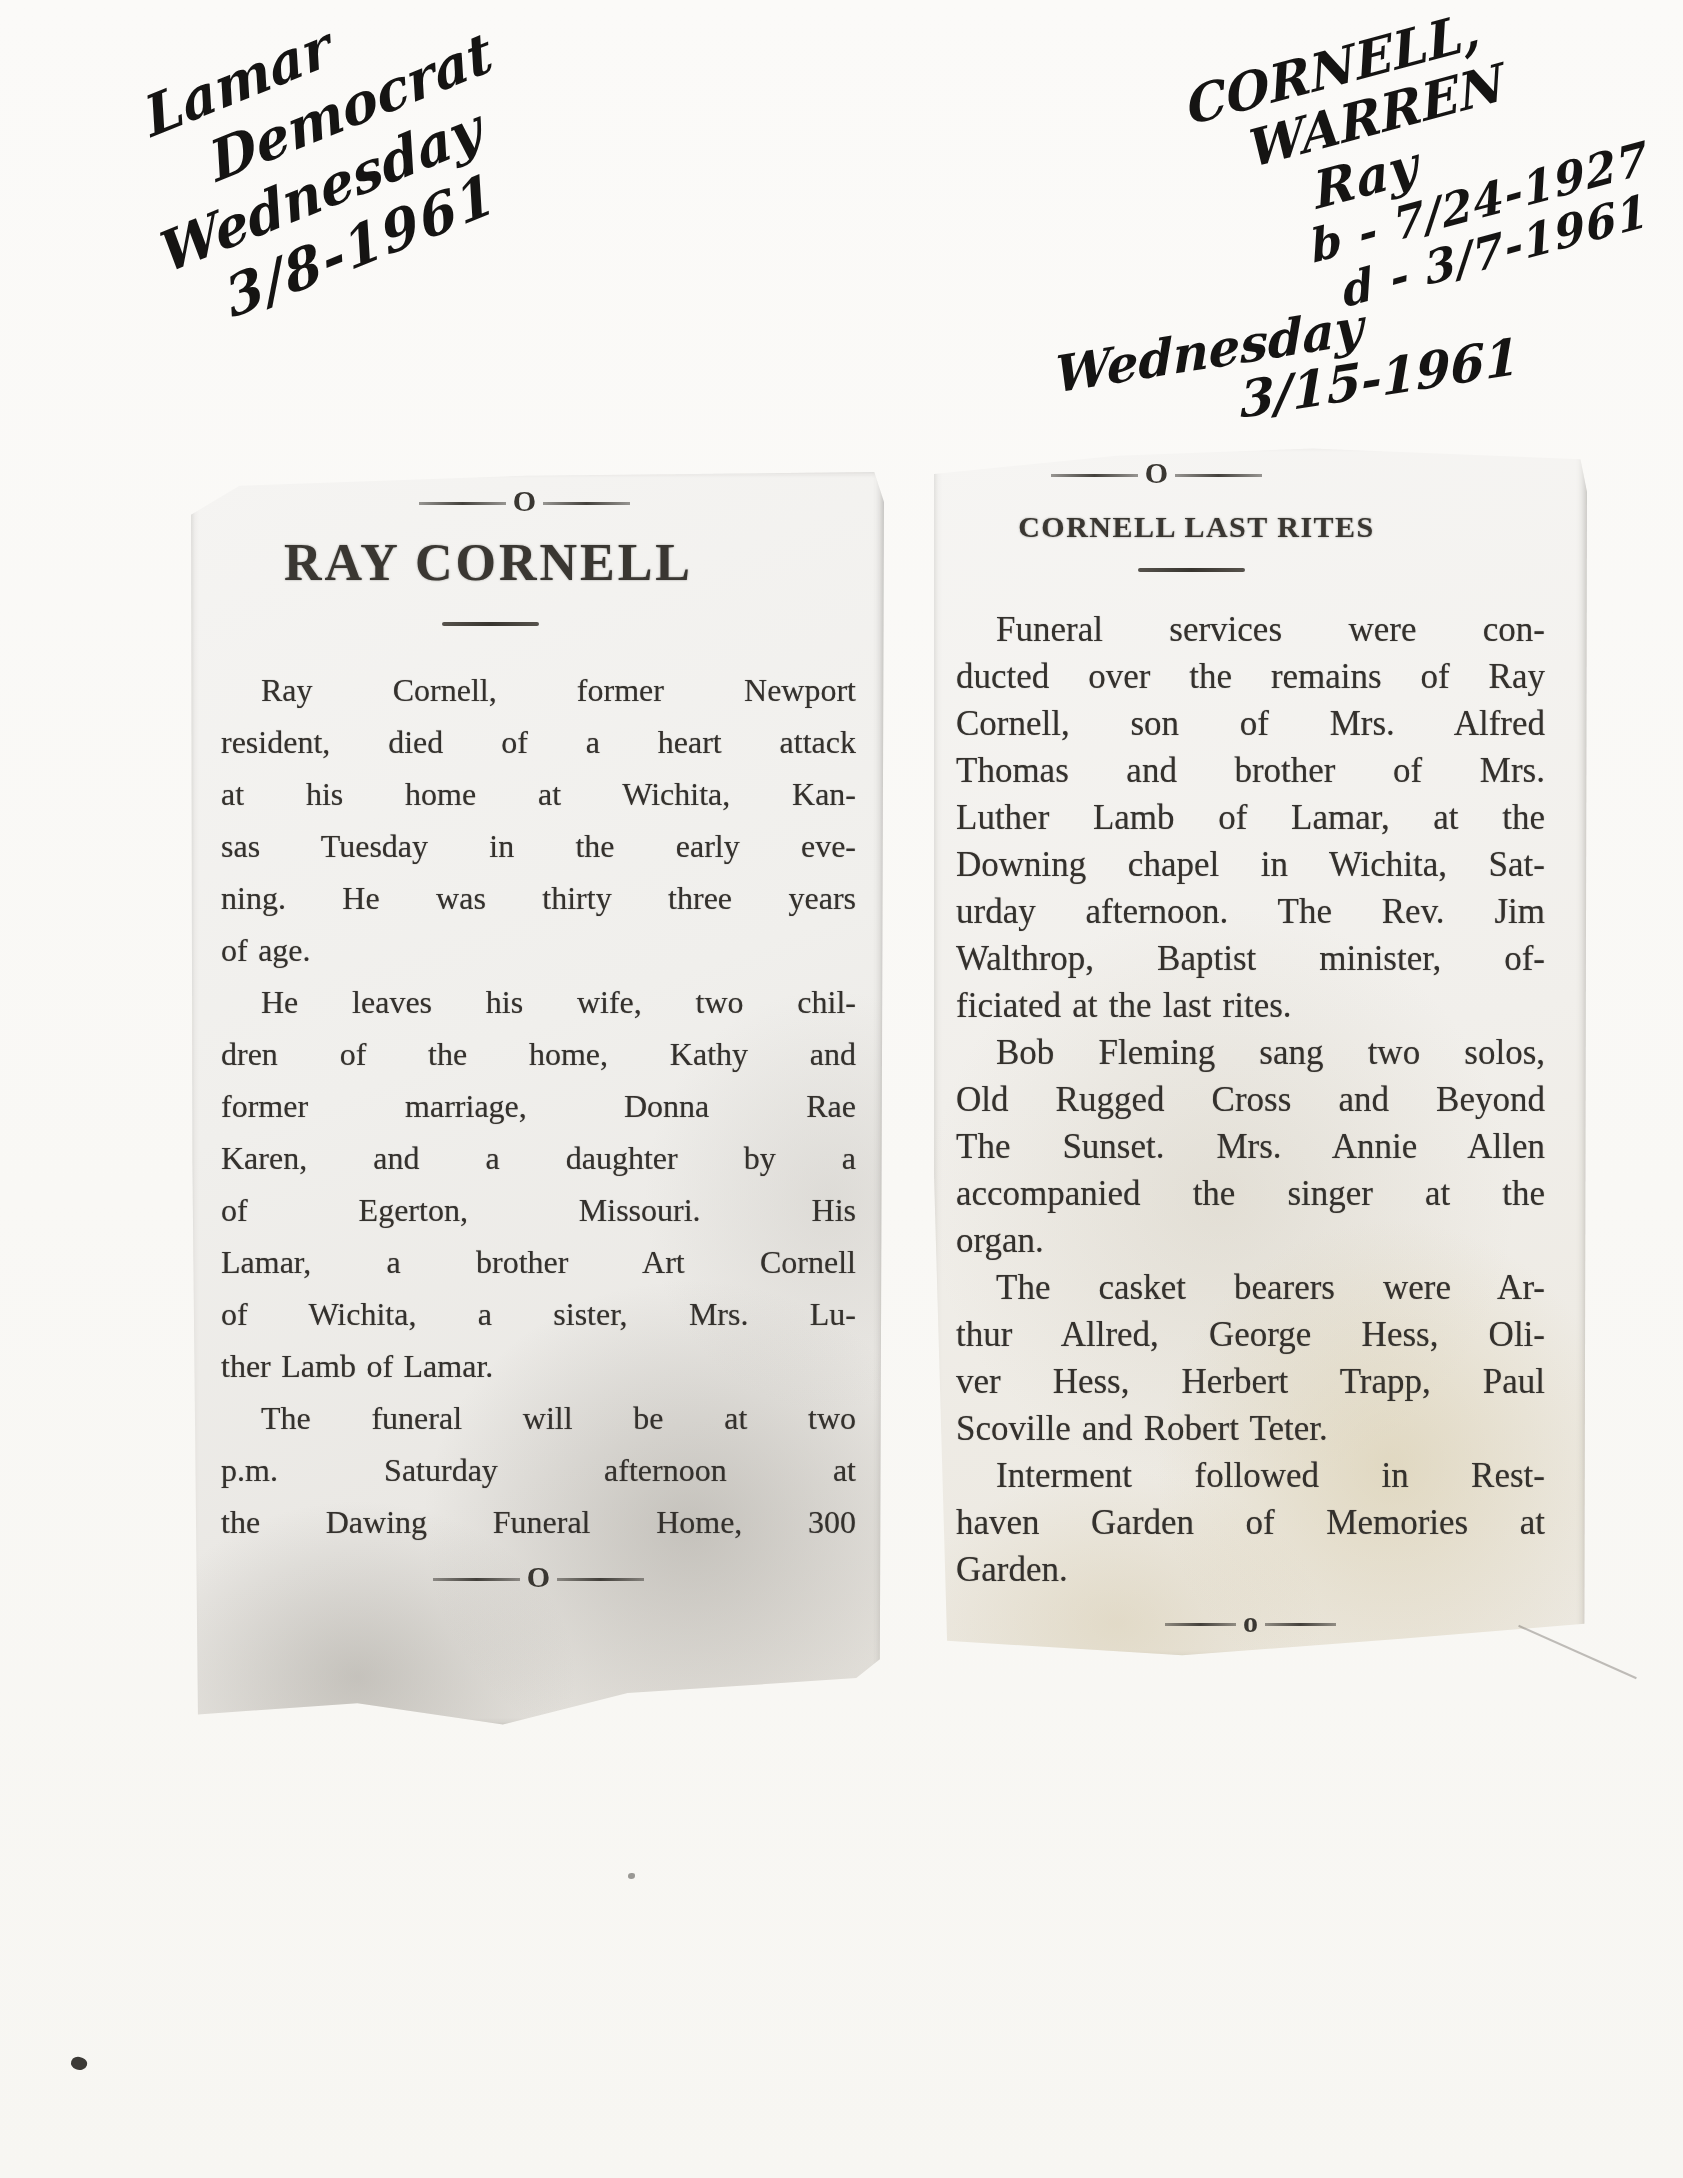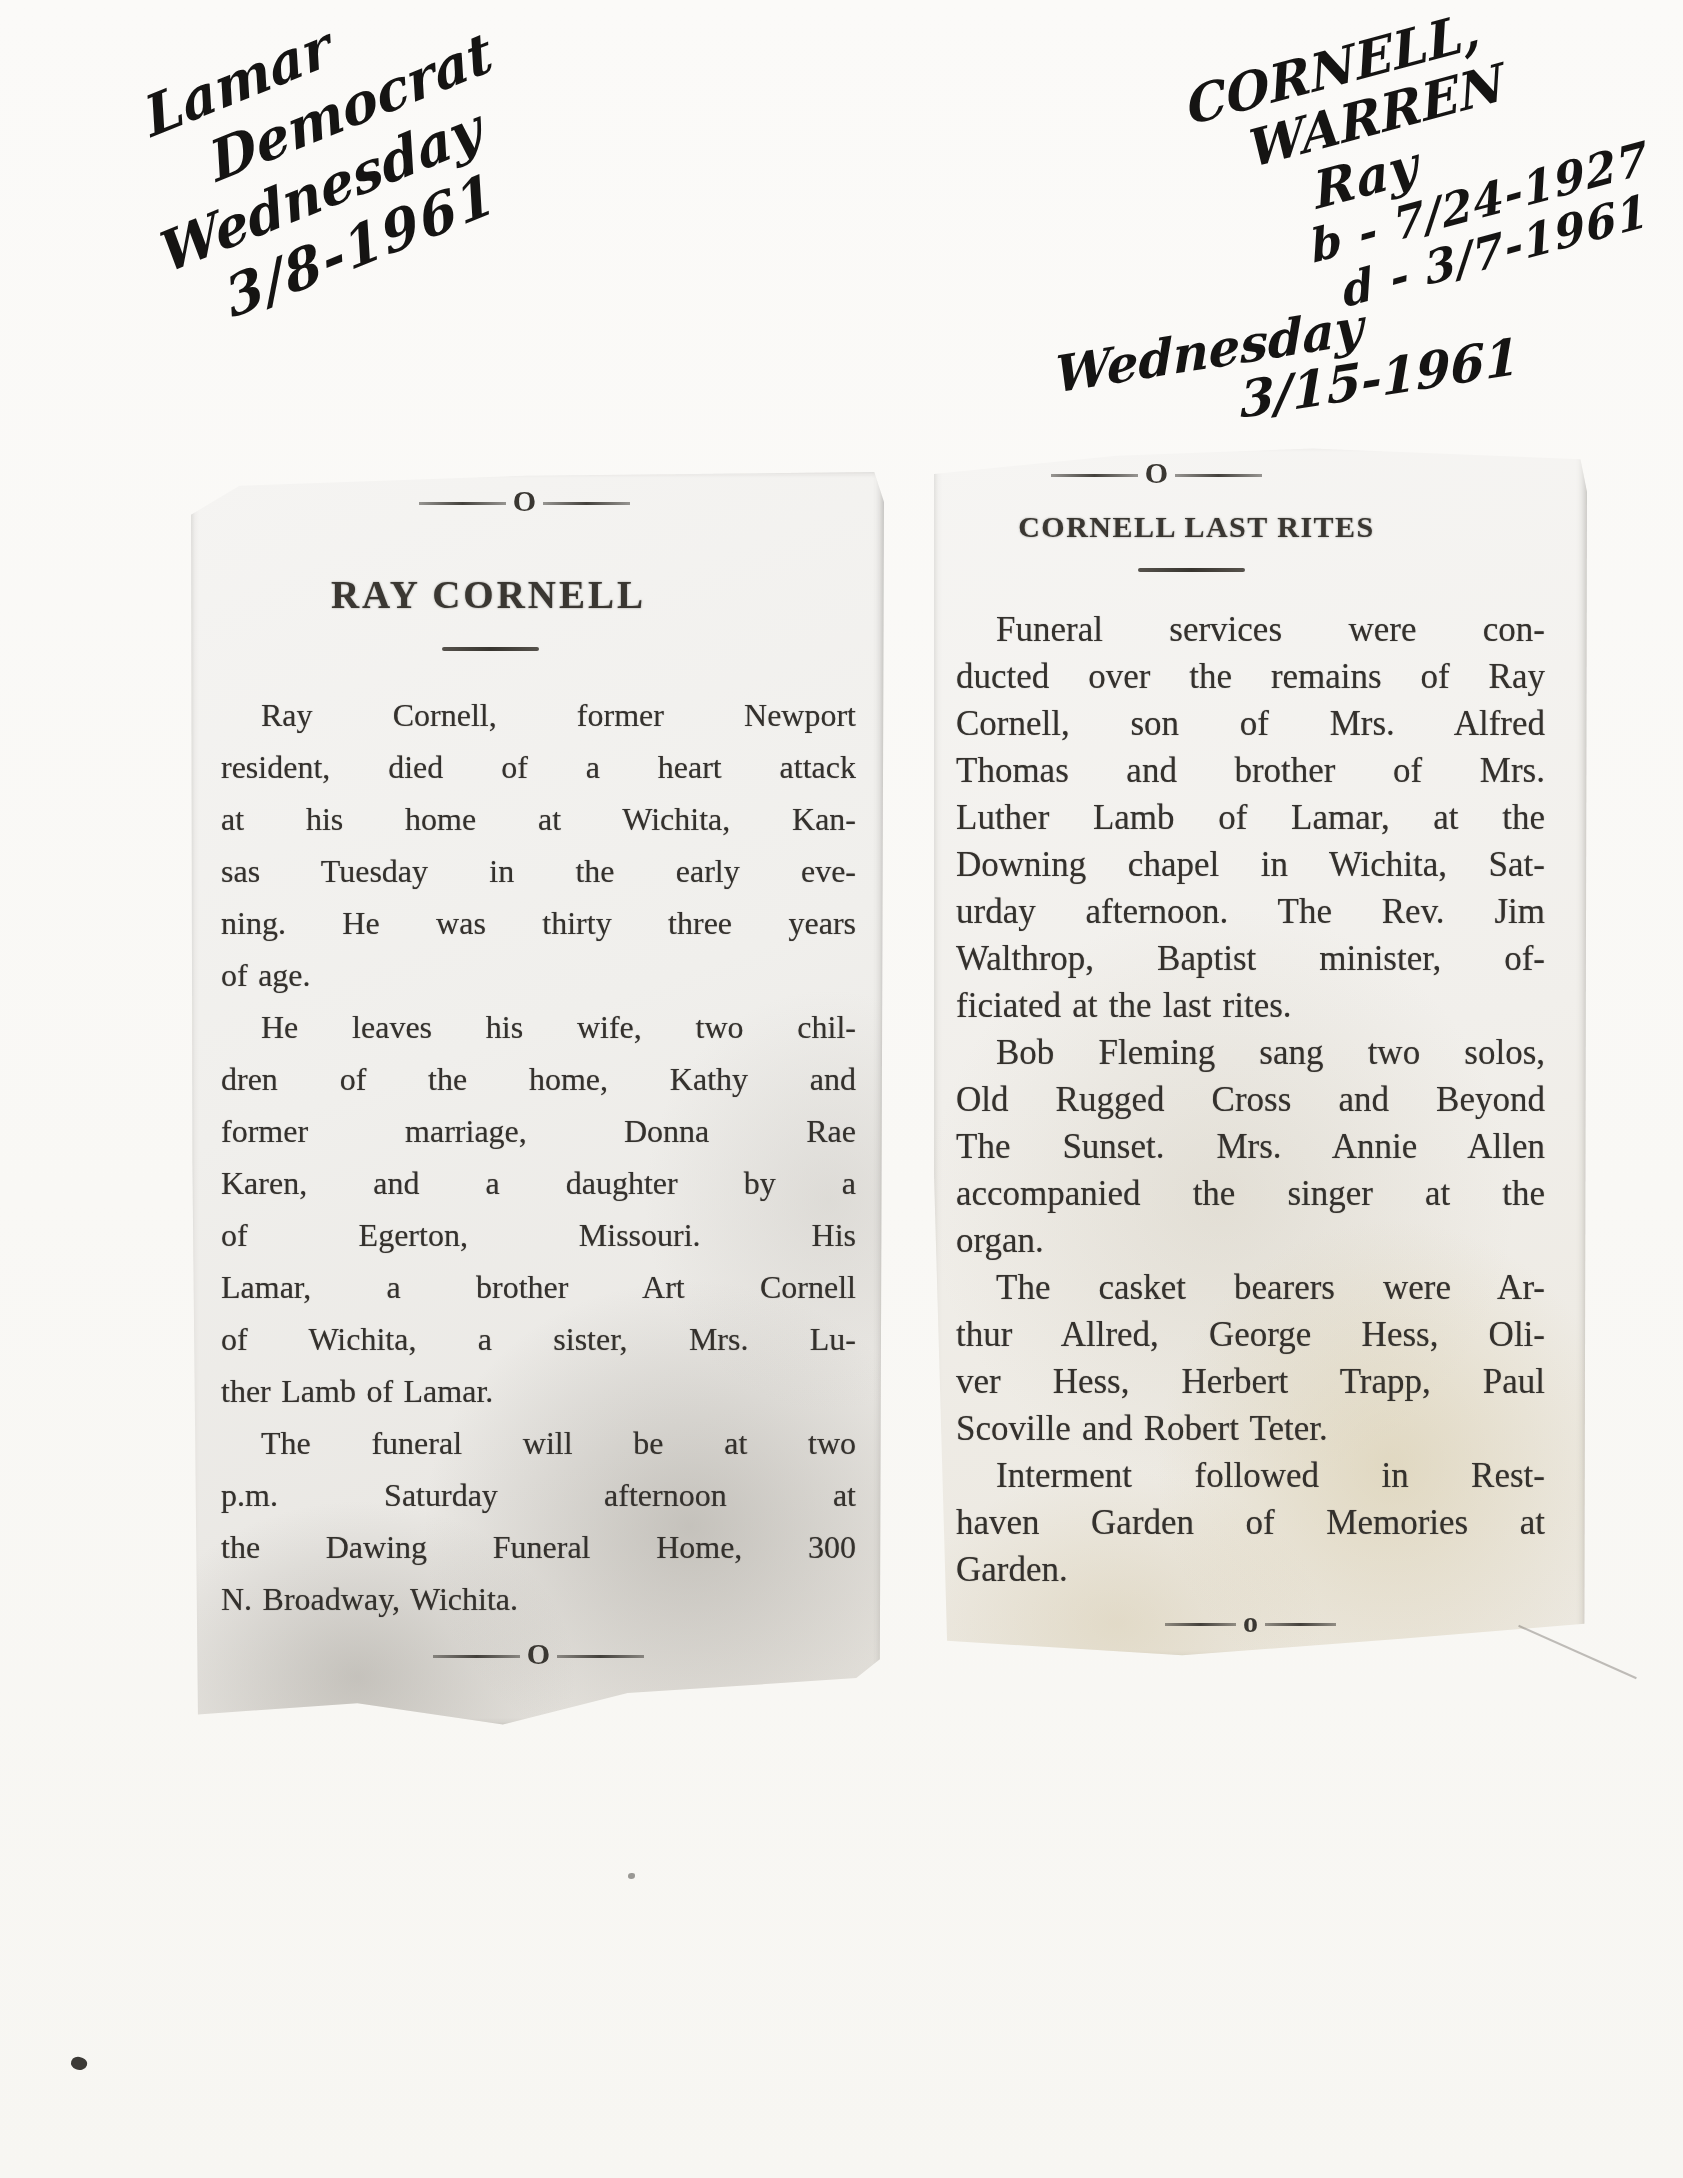--- a/index.html
+++ b/index.html
@@ -34,21 +34,21 @@
       radial-gradient(ellipse 45% 18% at 28% 97%, rgba(203,188,148,.32), rgba(203,188,148,0) 70%),
       linear-gradient(170deg,#f6f5f3 0%,#f1efeb 50%,#ebe7de 100%);
     clip-path:polygon(0% 2.3%,28% .8%,58% .2%,99% 1.1%,100% 3.8%,99.6% 97.1%,
       72% 98.3%,38% 99.7%,2% 98.5%,0% 60%);
     box-shadow:inset -6px 0 9px -4px rgba(60,57,52,.28),
       inset 0 -5px 9px -4px rgba(60,57,52,.18),
       inset 5px 3px 9px -5px rgba(60,57,52,.14)}
   .clipping-right .body{margin-top:34px;font-size:35px;line-height:47px}
 
   .headline{margin:0;text-align:center;font-weight:bold;color:#3a3732}
-  .clipping-left .headline{margin-top:54px;font-size:39px;letter-spacing:3px;
+  .clipping-left .headline{margin-top:15px;font-size:52px;letter-spacing:3px;
     transform:translateX(-50px);text-shadow:0 0 2px rgba(58,55,50,.5)}
   .clipping-right .headline{margin-top:20px;font-size:30px;letter-spacing:1.5px;
     transform:translateX(-54px);text-shadow:0 0 2px rgba(58,55,50,.5)}
 
   .divider{display:flex;align-items:center;justify-content:center;gap:7px}
   .divider .rule{height:3px;width:87px;
     background:linear-gradient(90deg,rgba(58,55,50,.5),rgba(58,55,50,.95),rgba(58,55,50,.5))}
   .divider .oglyph{font-size:30px;line-height:1;color:#3a3732;font-weight:bold;
     transform:translateY(-2px)}
   .clipping-left .divider.top{transform:translateX(-14px)}
@@ -135,21 +135,20 @@
         <div class="line">dren of the home, Kathy and</div>
         <div class="line">former marriage, Donna Rae</div>
         <div class="line">Karen, and a daughter by a</div>
         <div class="line">of Egerton, Missouri. His</div>
         <div class="line">Lamar, a brother Art Cornell</div>
         <div class="line">of Wichita, a sister, Mrs. Lu-</div>
         <div class="line last">ther Lamb of Lamar.</div>
         <div class="line first">The funeral will be at two</div>
         <div class="line">p.m. Saturday afternoon at</div>
         <div class="line">the Dawing Funeral Home, 300</div>
-        <div class="line last">N. Broadway, Wichita.</div>
       </div>
     <div class="divider bottom">
       <span class="rule"></span>
       <span class="oglyph">O</span>
       <span class="rule"></span>
     </div>
   </article>
 
   <article class="clipping clipping-right">
     <div class="divider top">

